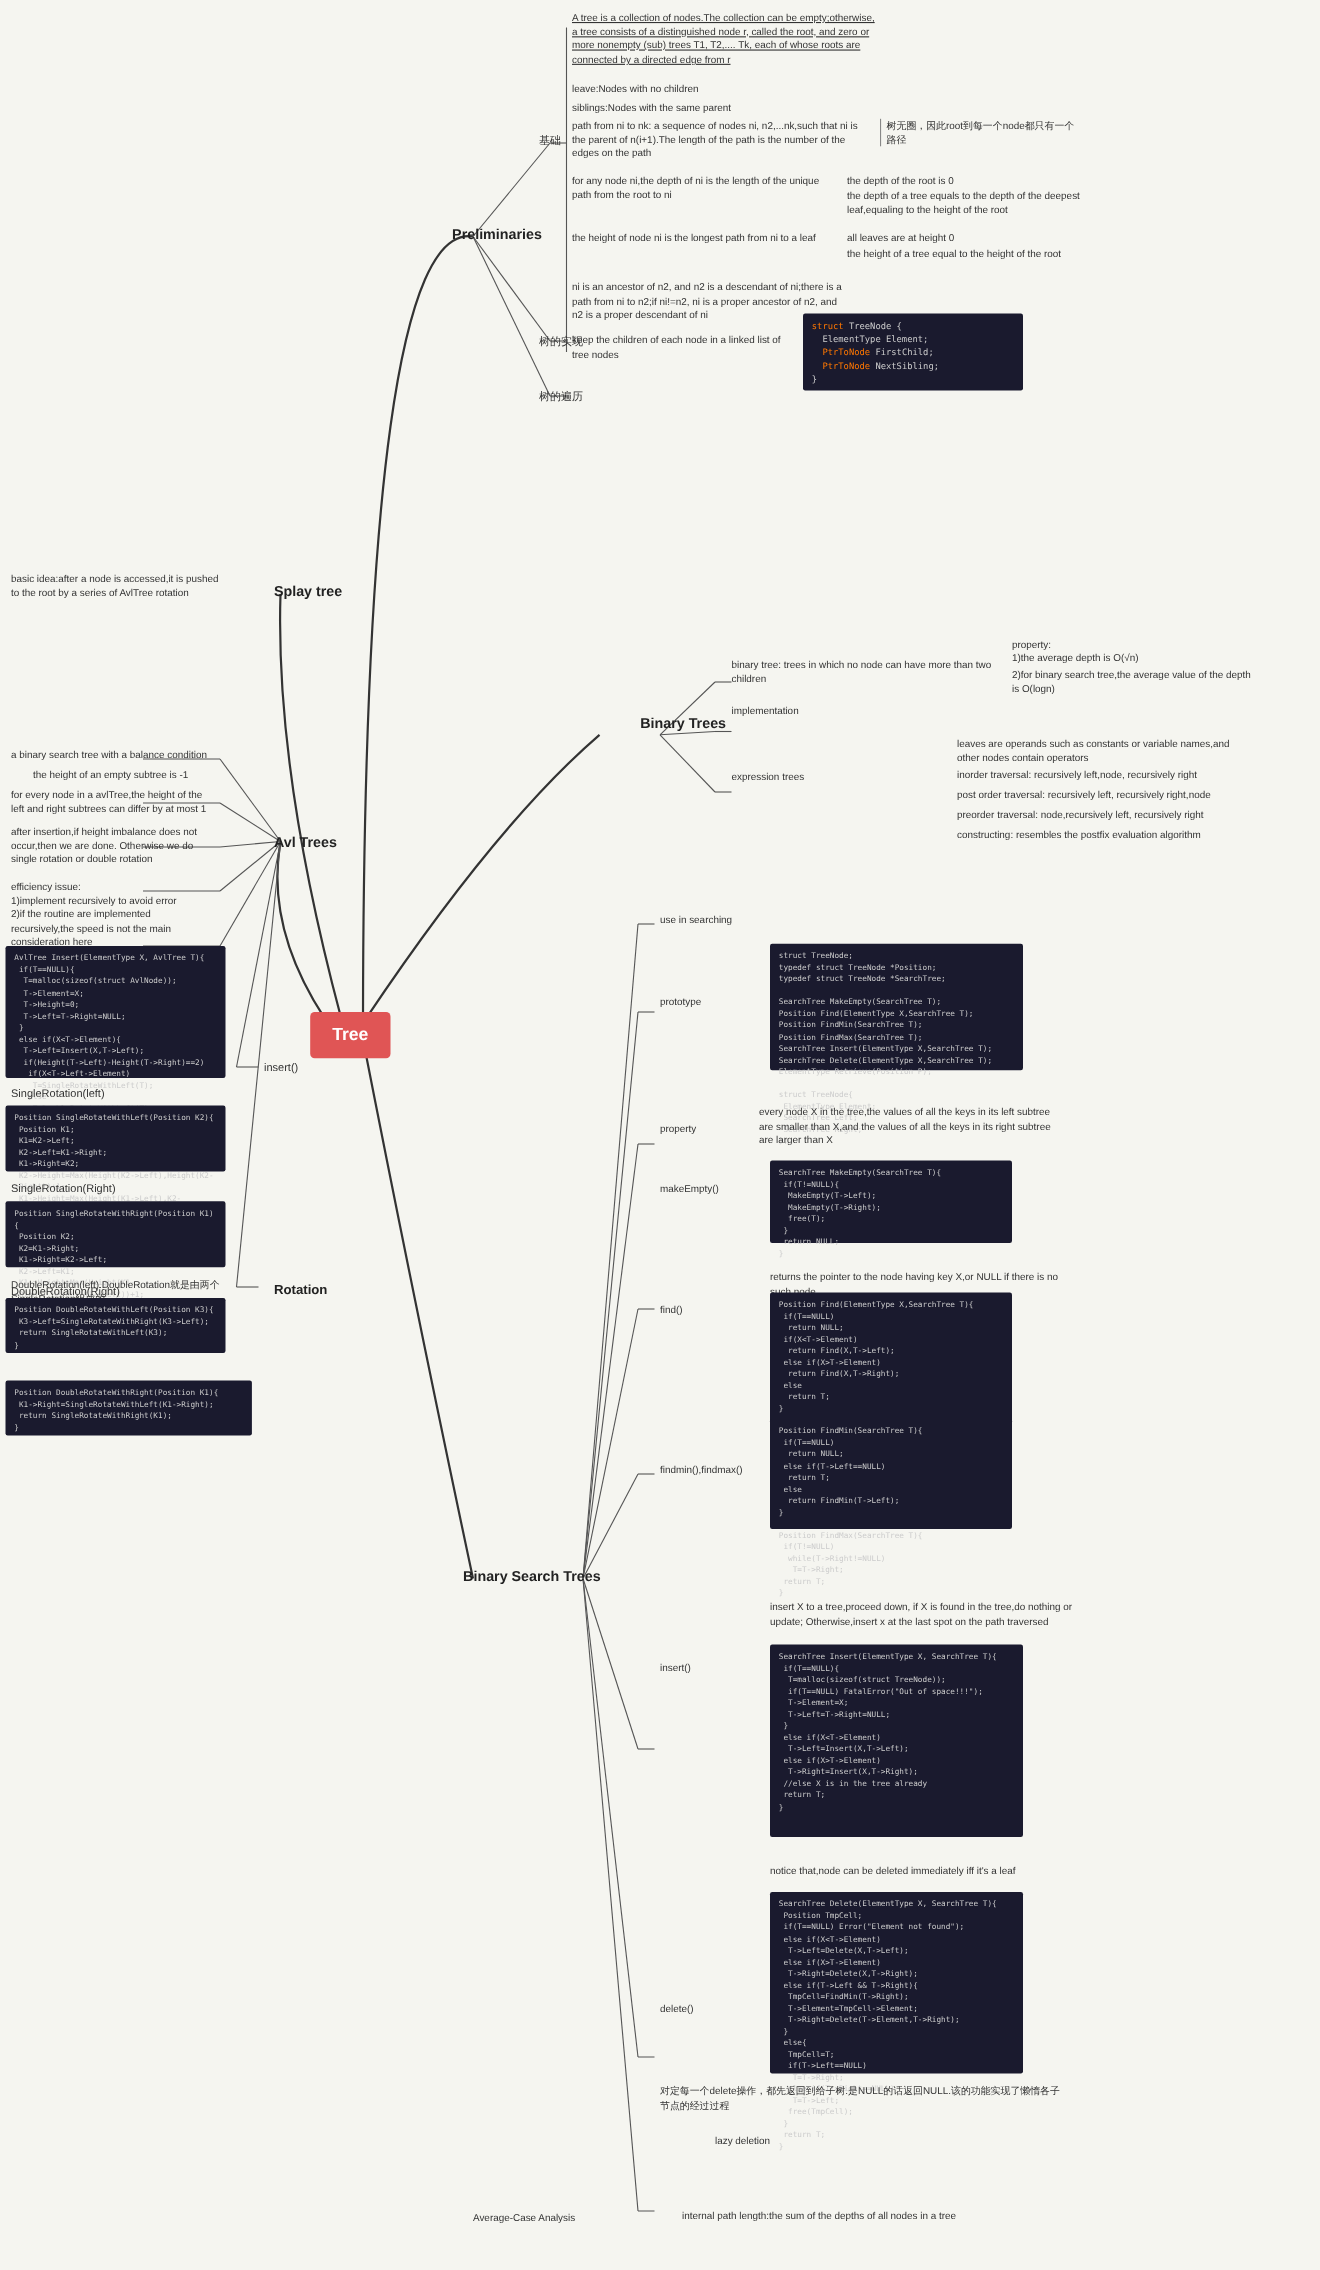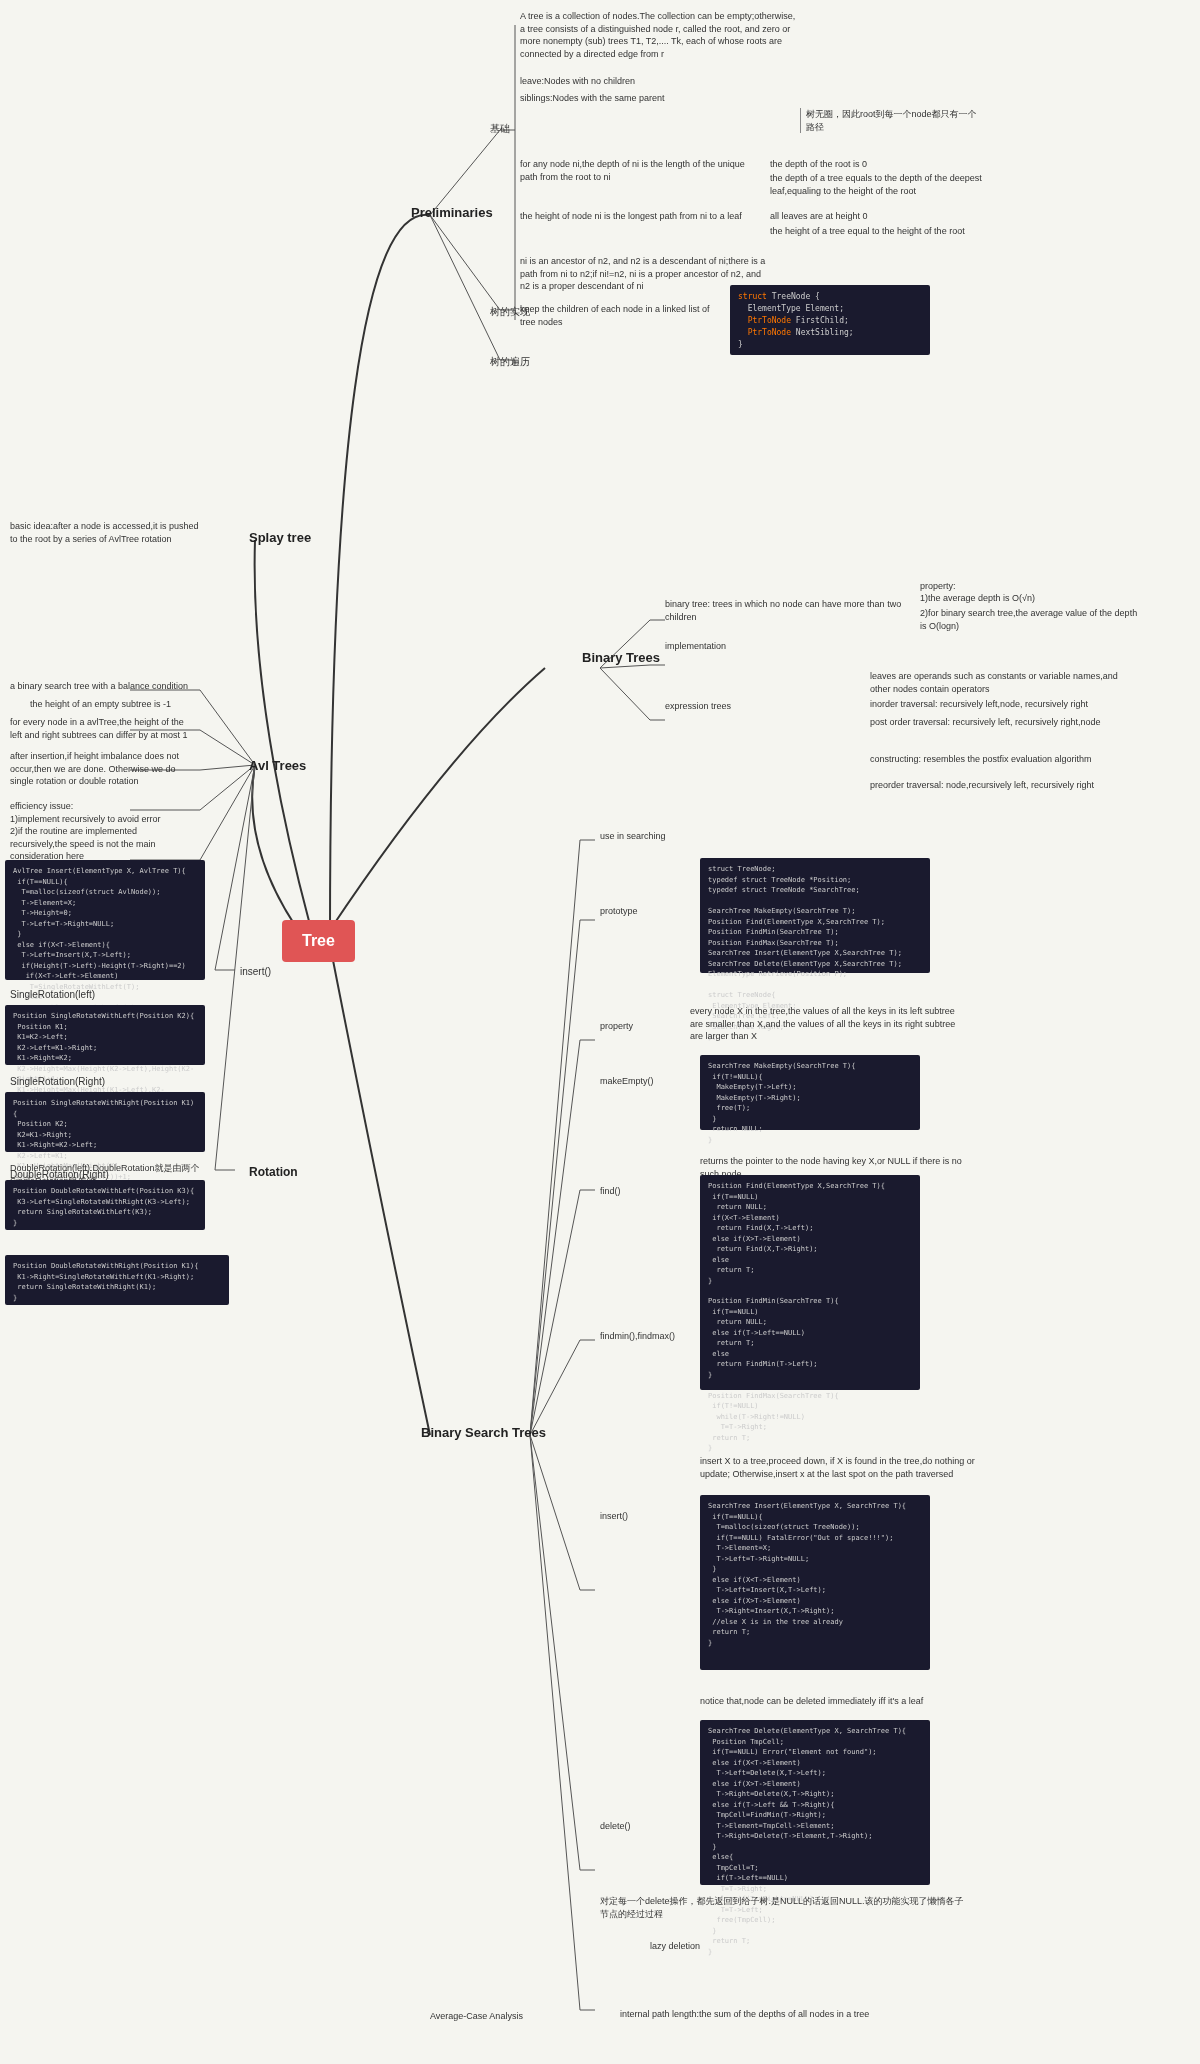--- a/index.html
+++ b/index.html
@@ -154,32 +154,35 @@
   </div>
 
   <div class="branch-label" style="left:375px; top:205px;">
     Preliminaries
   </div>
 
   <div class="text-node" style="left:490px; top:122px;">
     基础
   </div>
 
-  <div class="text-node small" style="left:520px; top:10px; width:280px;">
+  <div class="text-node small" style="left:520px; top:10px; width:280px;text-decoration:underline;">
     A tree is a collection of nodes.The collection can be empty;otherwise, a tree consists of a distinguished node r, called the root, and zero or more nonempty (sub) trees T1, T2,.... Tk, each of whose roots are connected by a directed edge from r
   </div>
 
   <div class="text-node small" style="left:520px; top:75px; width:260px;">
     leave:Nodes with no children
   </div>
 
   <div class="text-node small" style="left:520px; top:92px; width:260px;">
     siblings:Nodes with the same parent
   </div>
 
+  <div class="text-node small" style="left:520px; top:108px; width:270px;">
+    path from ni to nk: a sequence of nodes ni, n2,...nk,such that ni is the parent of n(i+1).The length of the path is the number of the edges on the path
+  </div>
 
   <div class="text-node small" style="left:800px; top:108px; width:180px; border-left: 1px solid #888; padding-left:5px;">
     树无圈，因此root到每一个node都只有一个路径
   </div>
 
   <div class="text-node small" style="left:520px; top:158px; width:230px;">
     for any node ni,the depth of ni is the length of the unique path from the root to ni
   </div>
 
   <div class="text-node small" style="left:770px; top:158px; width:220px;">
@@ -255,21 +258,21 @@
   </div>
 
   <div class="text-node small" style="left:870px; top:698px; width:250px;">
     inorder traversal: recursively left,node, recursively right
   </div>
 
   <div class="text-node small" style="left:870px; top:716px; width:250px;">
     post order traversal: recursively left, recursively right,node
   </div>
 
-  <div class="text-node small" style="left:870px; top:735px; width:250px;margin-top:44px;">
+  <div class="text-node small" style="left:870px; top:735px; width:250px;">
     preorder traversal: node,recursively left, recursively right
   </div>
 
   <div class="text-node small" style="left:870px; top:753px; width:250px;">
     constructing: resembles the postfix evaluation algorithm
   </div>
 
   <div class="branch-label" style="left:213px; top:530px;">
     Splay tree
   </div>

